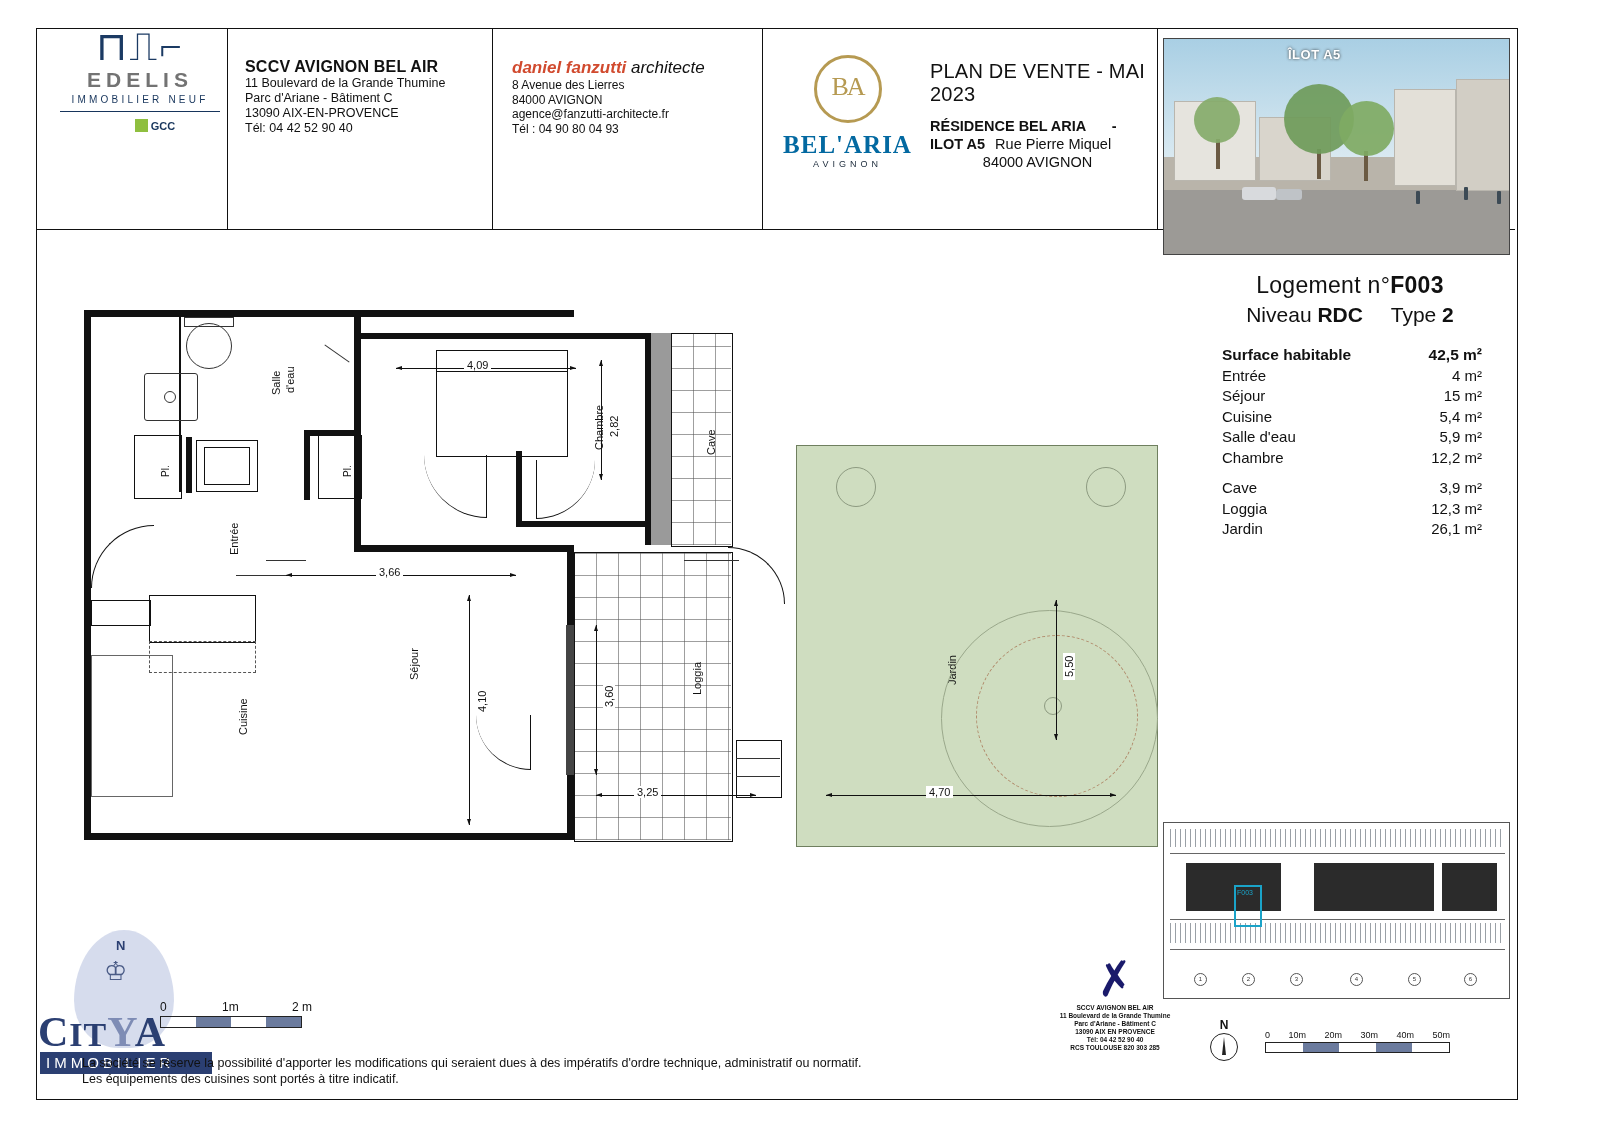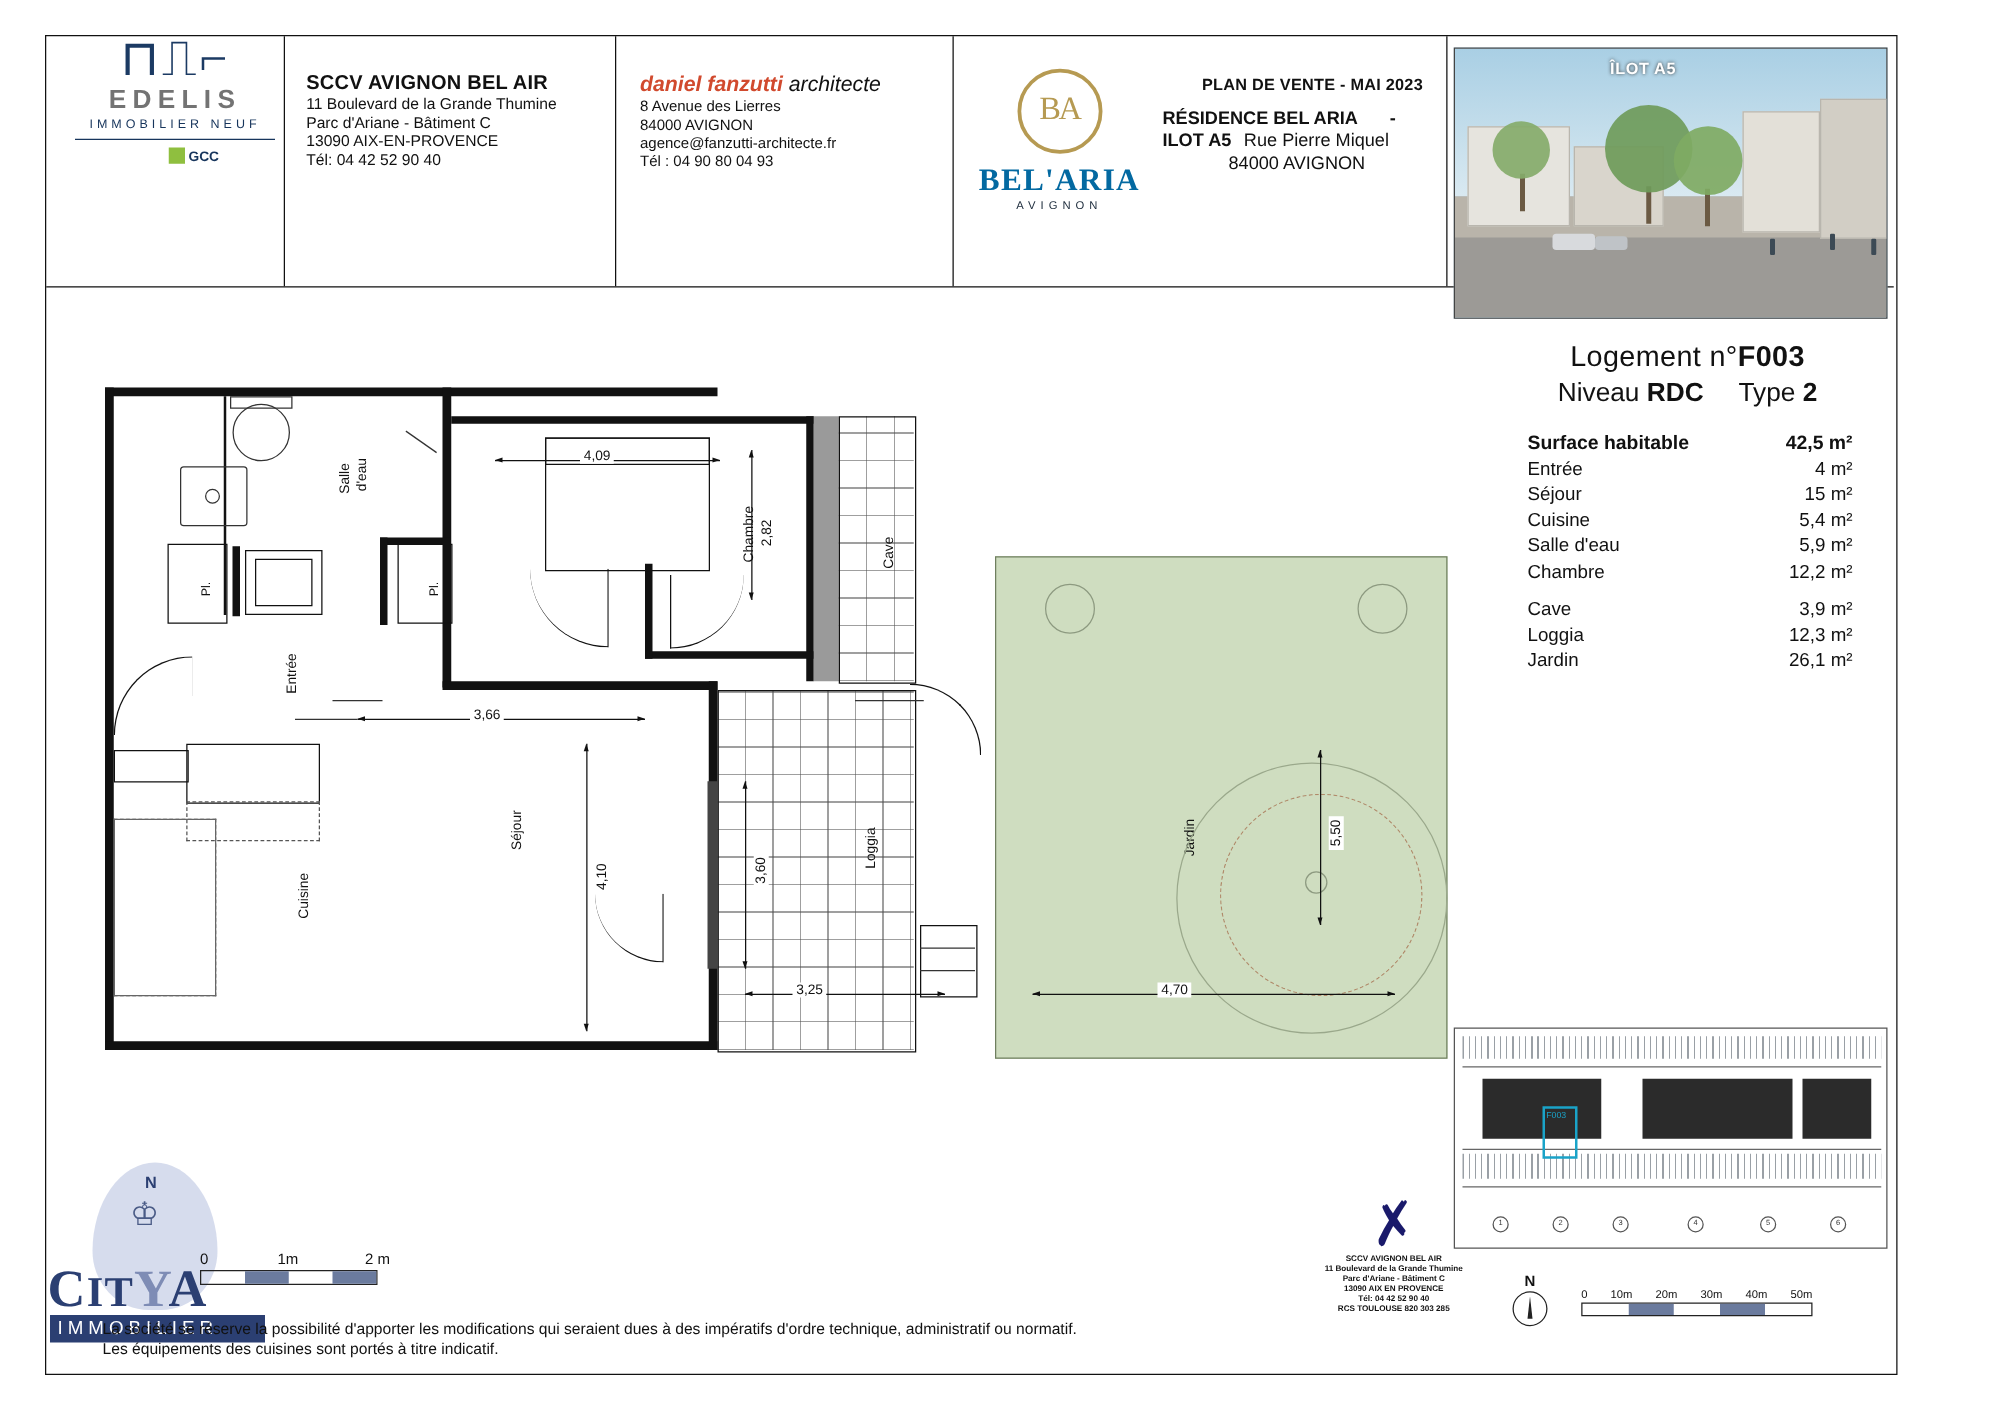--- a/index.html
+++ b/index.html
@@ -28,21 +28,21 @@
   .fanz-t b{font-weight:bold;color:#d14a2e;}
   .fanz-l{font-size:12px;line-height:14.5px;}
 
   .belaria{position:absolute;left:780px;top:55px;width:135px;text-align:center;}
   .bel-circle{width:62px;height:62px;border:3px solid #b69a52;border-radius:50%;margin:0 auto;position:relative;}
   .bel-circle span{position:absolute;left:0;right:0;top:14px;font-family:"Liberation Serif",serif;font-size:26px;color:#b69a52;letter-spacing:-2px;}
   .bel-name{font-family:"Liberation Serif",serif;font-size:25px;font-weight:bold;letter-spacing:1px;color:#0369a1;margin-top:8px;}
   .bel-sub{font-size:9px;letter-spacing:4px;color:#1b2a3a;}
 
   .planinfo{position:absolute;left:930px;top:60px;width:240px;}
-  .plan-t{font-size:13px;font-weight:bold;letter-spacing:.2px;text-align:center;}
+  .plan-t{font-size:20px;font-weight:normal;letter-spacing:.2px;}
   .plan-r{font-size:14.5px;font-weight:bold;margin-top:12px;}
   .plan-r2{font-size:14.5px;margin-top:2px;}
   .plan-r2 b{font-weight:bold;}
   .plan-r3{font-size:14.5px;margin-top:2px;text-align:center;width:215px;}
 
   
   .persp{position:absolute;left:1163px;top:38px;width:345px;height:215px;border:1px solid #444;overflow:hidden;background:#bcd9ea;}
   .sky{position:absolute;left:0;top:0;width:100%;height:55%;background:linear-gradient(#a9cfe4,#d9e9f1);}
   .ground{position:absolute;left:0;top:55%;width:100%;height:45%;background:#b9b4aa;}
   .road{position:absolute;left:0;top:70%;width:100%;height:30%;background:#9c9a96;}

